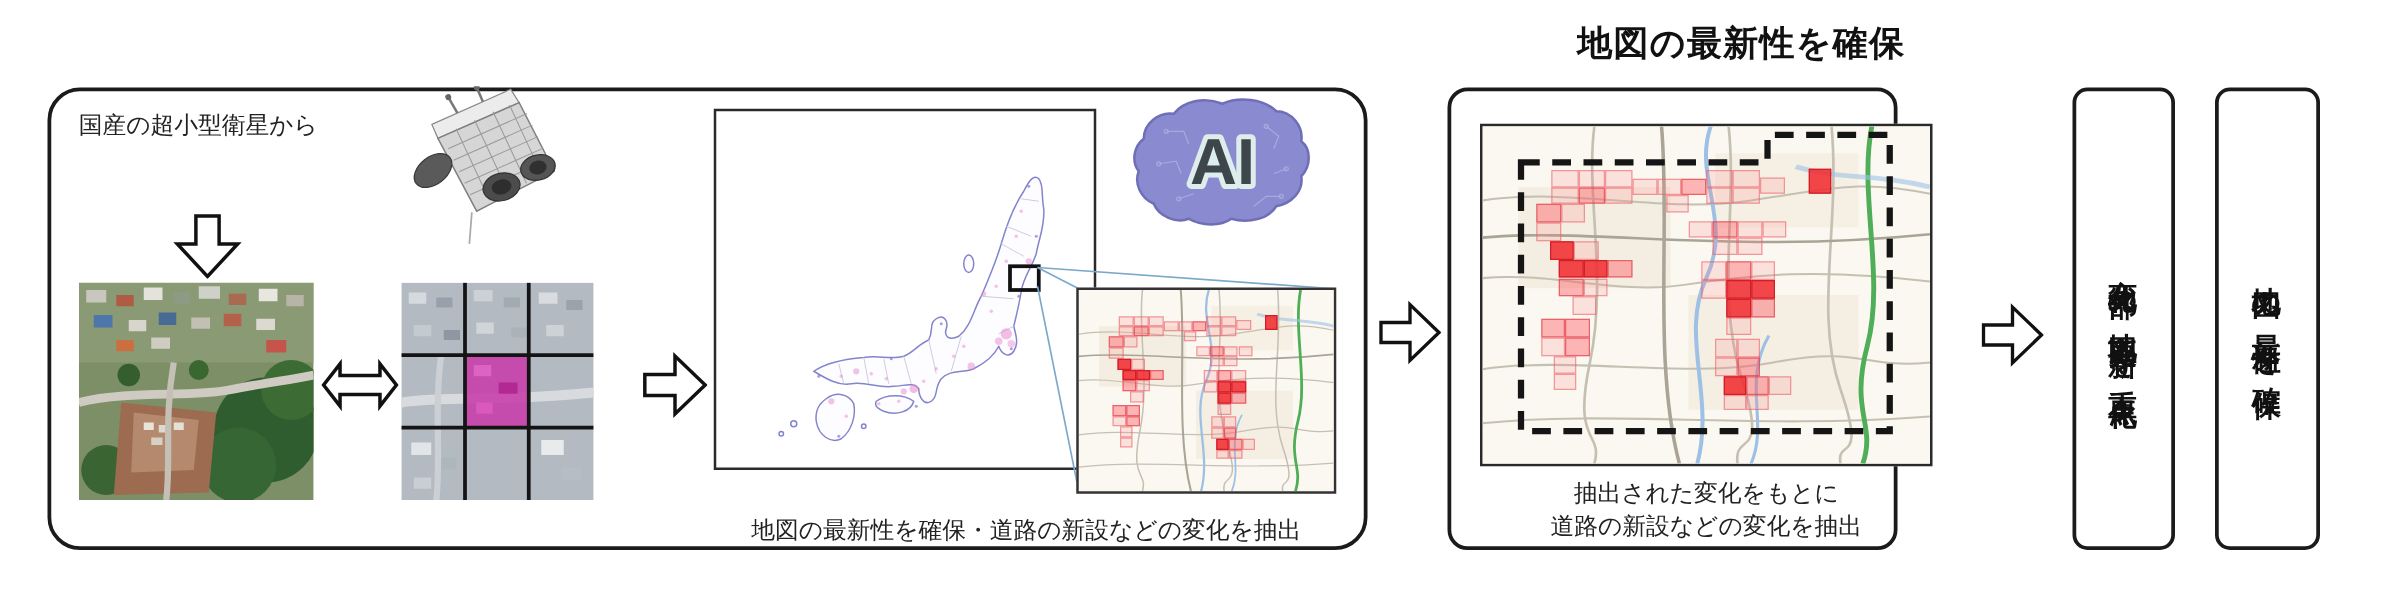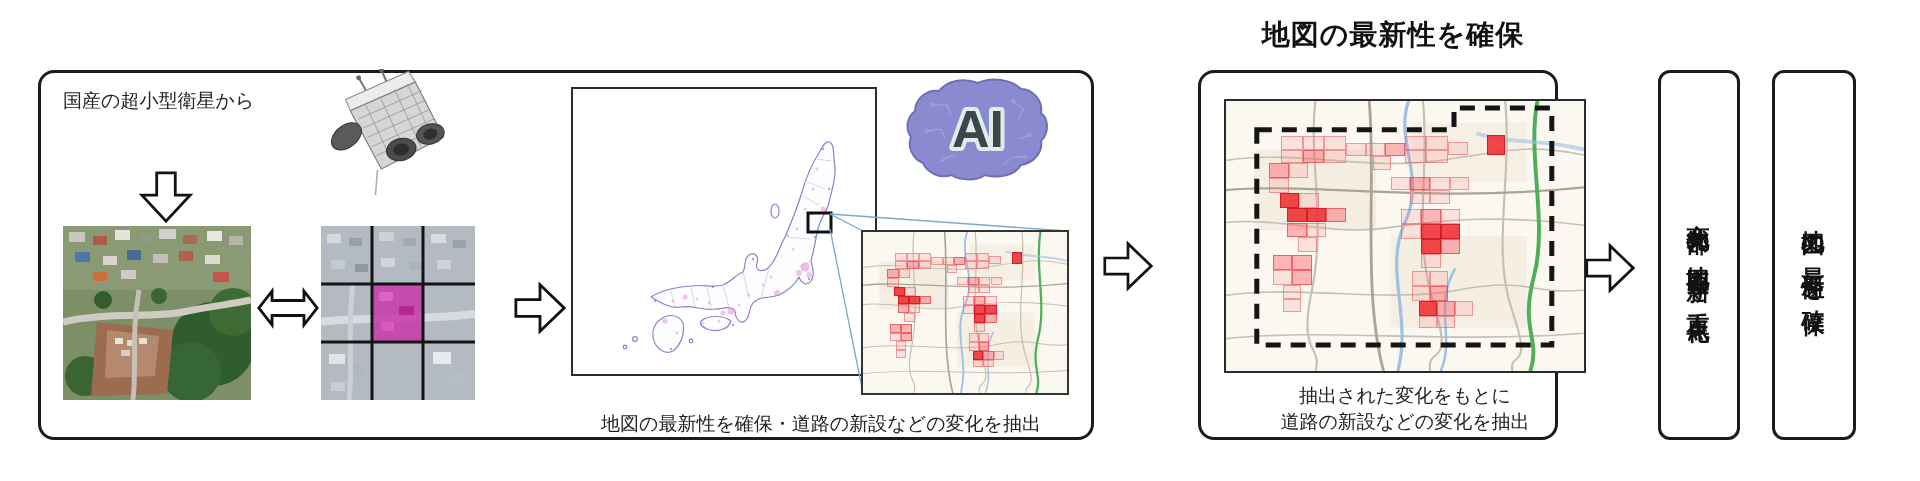--- a/index.html
+++ b/index.html
@@ -36,21 +36,21 @@
   }
   .overlay{position:absolute;left:0;top:0;pointer-events:none;}
 </style>
 </head>
 <body>
 
 <div id="stage">
 
   <div class="abs title" style="left:1158px;top:16px;width:470px;">地図の最新性を確保</div>
 
-  <div class="panel" style="left:38px;top:70px;width:1056px;height:370px;">
+  <div class="panel" style="left:38px;top:70px;width:1056px;height:370px;border-radius:26px;">
 
     <div class="abs note" style="left:22px;top:14px;">
       <div>国産の超小型衛星から</div>
     </div>
 
     <div class="abs arrow" style="left:97px;top:98px;">
       <svg width="56" height="52" viewBox="0 0 60 56">
         <polygon points="20,2 40,2 40,26 56,26 30,54 4,26 20,26" fill="#fff" stroke="#111" stroke-width="3" stroke-linejoin="miter"></polygon>
       </svg>
     </div>
@@ -370,21 +370,21 @@
 
     <div class="abs caption" style="left:500px;top:338px;width:560px;">地図の最新性を確保・道路の新設などの変化を抽出</div>
   </div>
 
   <div class="abs arrow" style="left:1103px;top:238px;">
     <svg width="50" height="56" viewBox="0 0 56 58">
       <polygon points="2,20 28,20 28,4 54,29 28,54 28,38 2,38" fill="#fff" stroke="#111" stroke-width="3" stroke-linejoin="miter"></polygon>
     </svg>
   </div>
 
-  <div class="panel" style="left:1158px;top:70px;width:360px;height:370px;margin-left:40px;">
+  <div class="panel" style="left:1158px;top:70px;width:360px;height:370px;">
 
     <div class="mapbox" style="left:23px;top:26px;width:362px;height:274px;">
       <div class="basemap">
   <svg viewBox="0 0 100 100" preserveAspectRatio="none">
     <rect width="100" height="100" fill="#fbf8f1"></rect>
     <rect x="8" y="18" width="34" height="30" fill="#f4ede1"></rect>
     <rect x="46" y="50" width="38" height="34" fill="#f4eee3"></rect>
     <rect x="52" y="8" width="32" height="22" fill="#f6efe4"></rect>
     <g fill="none" stroke="#c6c0b2" stroke-width="0.6">
       <path d="M0,22 C20,18 40,26 60,22 S85,16 100,20"></path>

